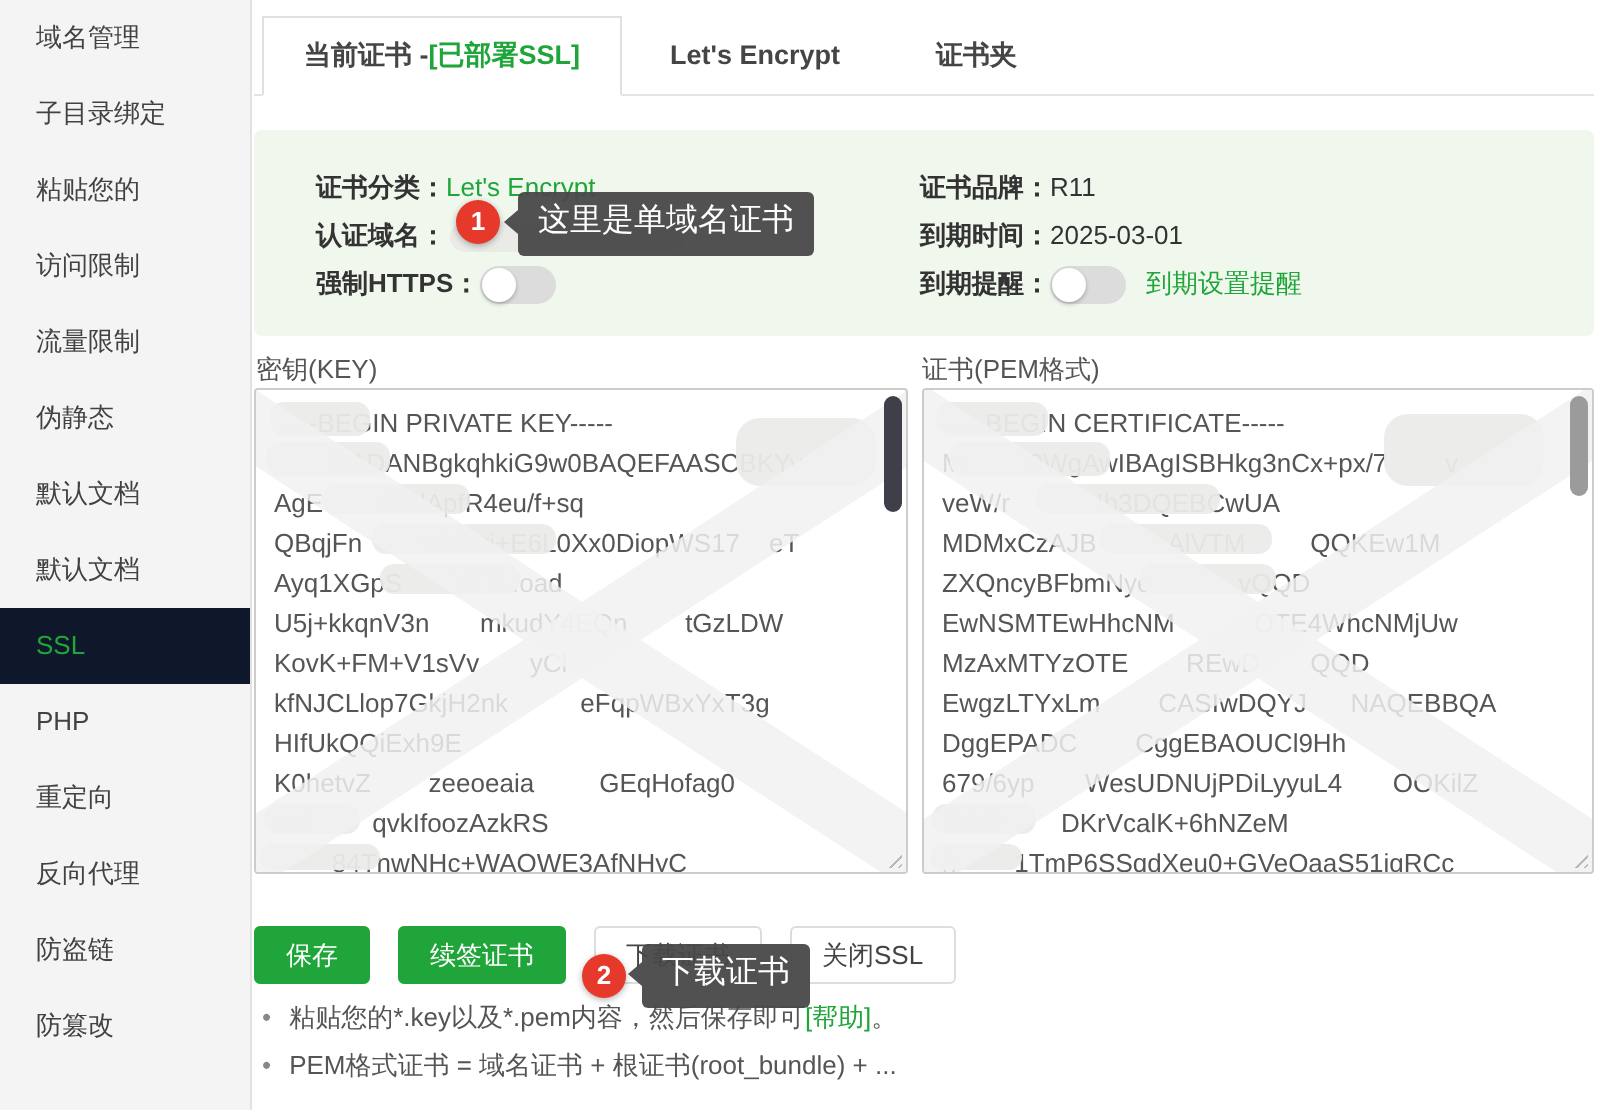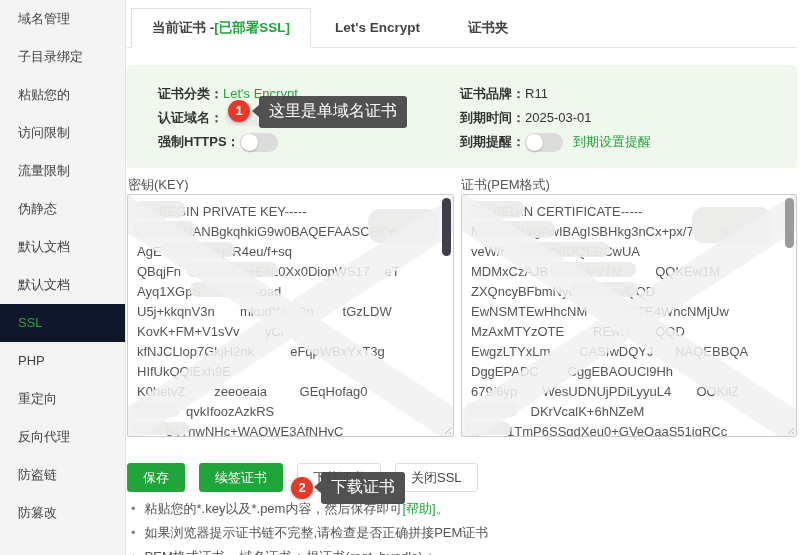--- a/index.html
+++ b/index.html
@@ -191,21 +191,20 @@
 
   <div class="btn-row">
     <div class="btn btn-green">保存</div>
     <div class="btn btn-green">续签证书</div>
     <div class="btn btn-plain">下载证书</div>
     <div class="btn btn-plain">关闭SSL</div>
   </div>
 
   <div class="notes">
     <div class="note"><span>粘贴您的*.key以及*.pem内容，然后保存即可</span><span class="green-link">[帮助]</span><span>。</span></div>
-    <div class="note"><span>如果浏览器提示证书链不完整,请检查是否正确拼接PEM证书</span></div>
     <div class="note"><span>PEM格式证书 = 域名证书 + 根证书(root_bundle) + ...</span></div>
   </div>
 </div>
 
 <div class="ann-badge" style="left:228px;top:100px;">1</div>
 <div class="ann-tip" style="left:259px;top:96px;">这里是单域名证书</div>
 
 <div class="ann-badge" style="left:291px;top:477px;">2</div>
 <div class="ann-tip" style="left:321px;top:472px;">下载证书</div>
 

